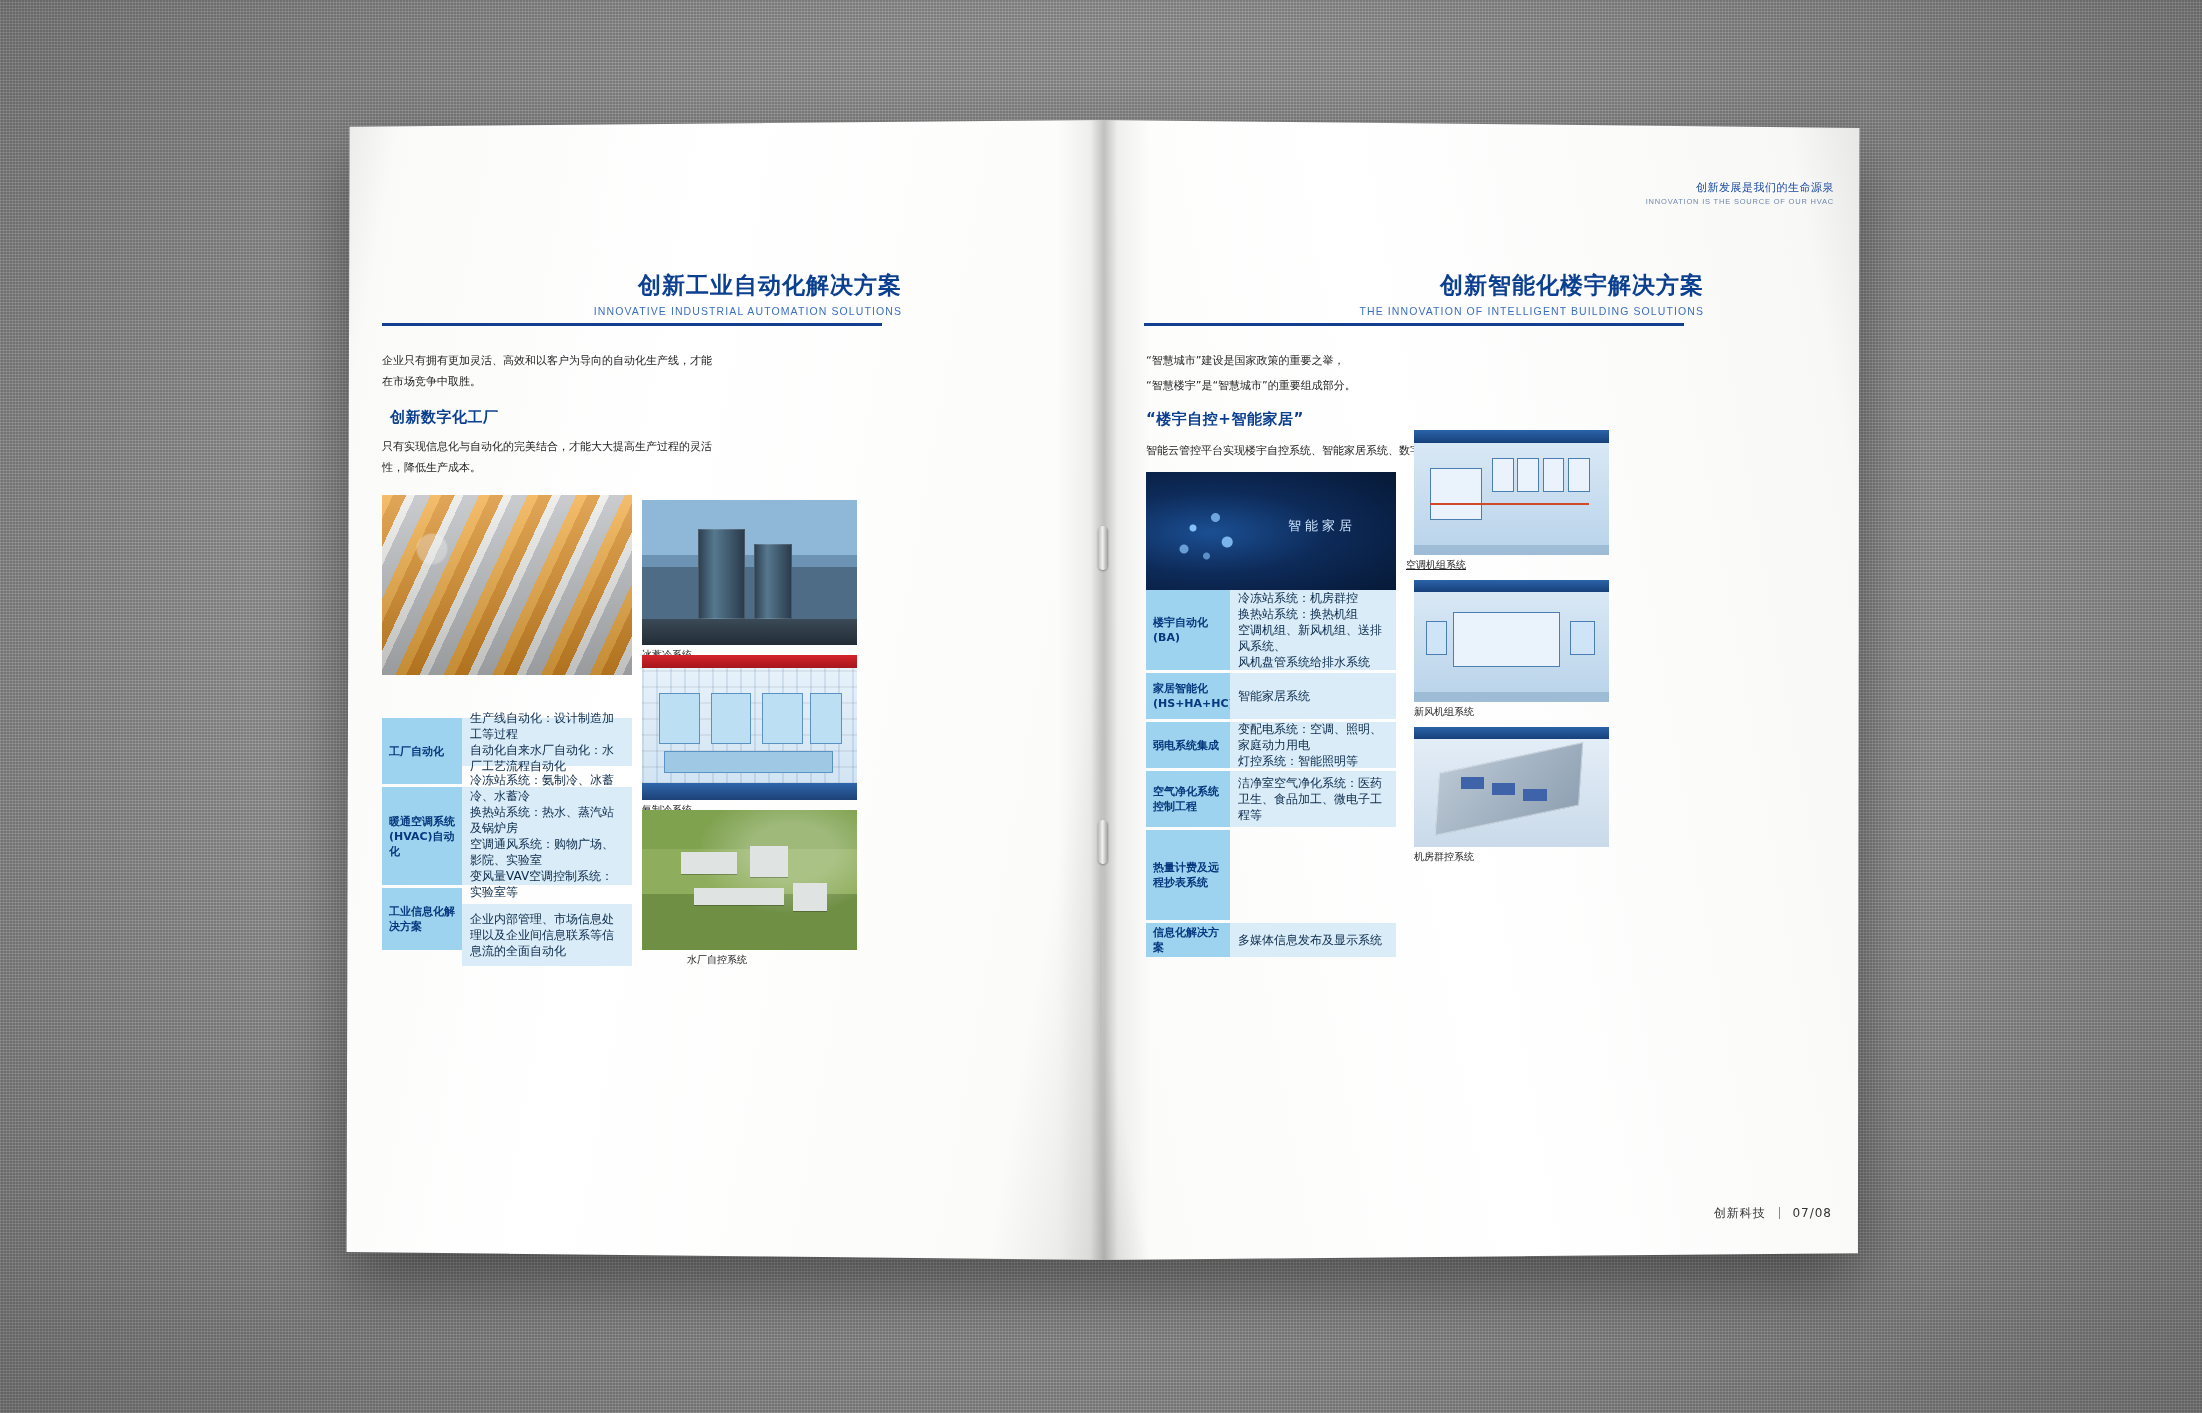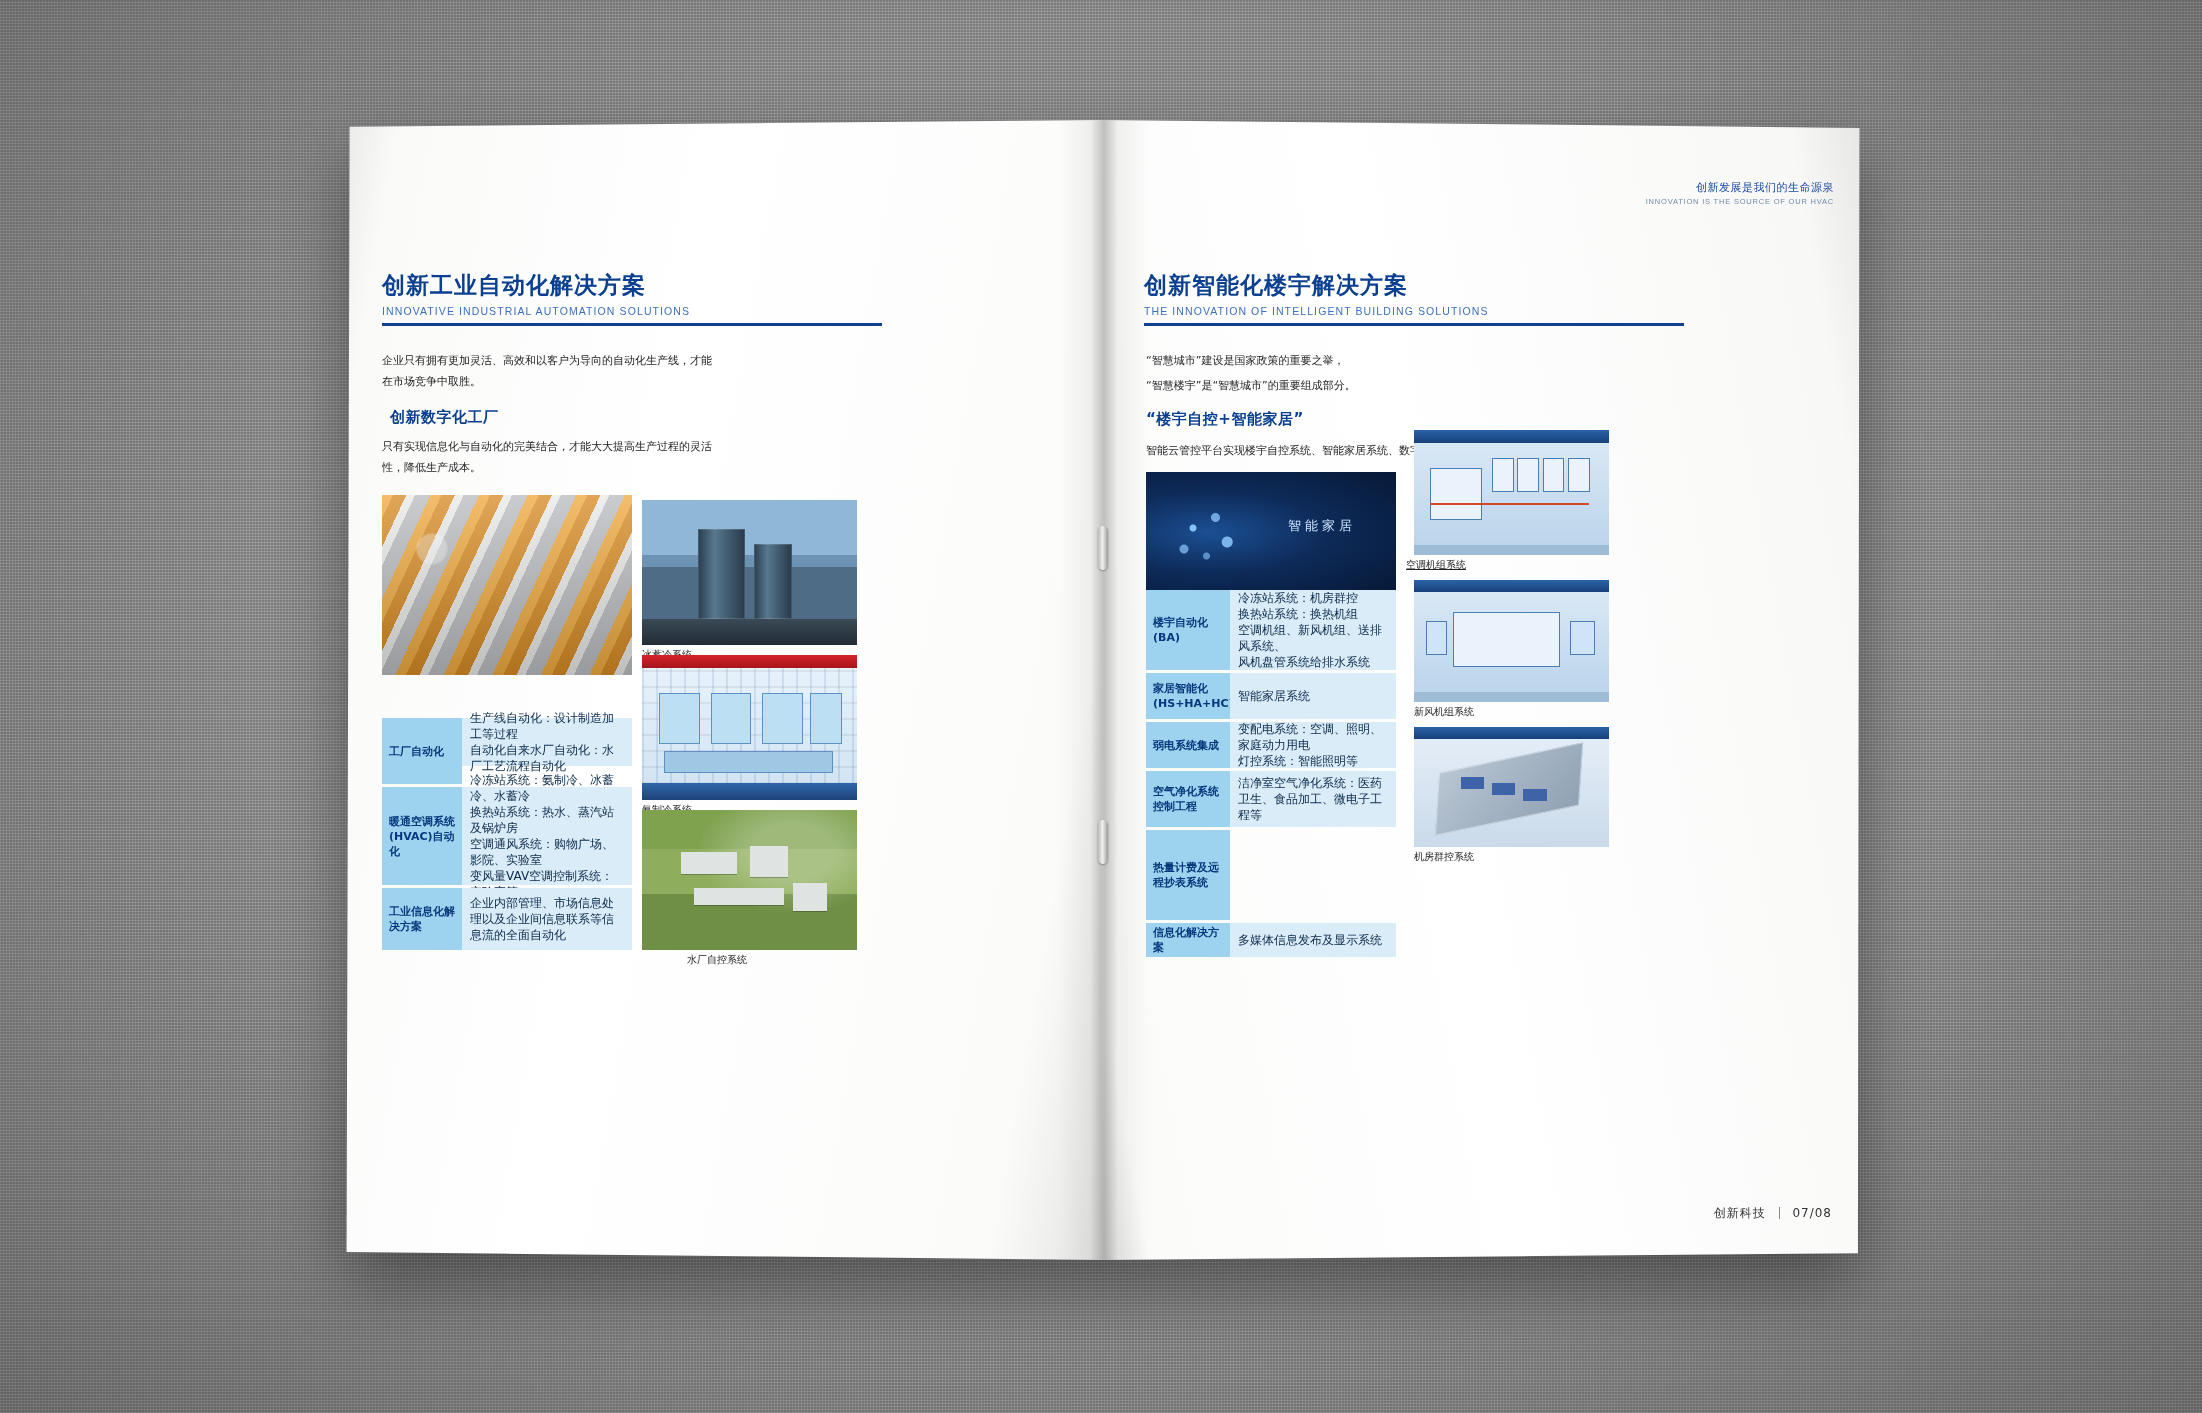--- a/index.html
+++ b/index.html
@@ -56,21 +56,21 @@
 
   
   .cn{font-family:"DejaVu Sans","Liberation Sans",sans-serif;}
   .h-cn{
     color:#0b3f8f;font-weight:bold;letter-spacing:1px;
   }
   .h-en{
     color:#3b6fbe;letter-spacing:1.1px;text-transform:uppercase;
   }
   .rule{background:#123f90;height:3px;}
-  .title-block{position:absolute;}
+  .title-block{position:absolute;text-align:right;}
   .ltitle{left:40px;top:150px;width:520px;}
   .ltitle .h-cn{font-size:23px;}
   .ltitle .h-en{font-size:10.5px;margin-top:4px;}
   .ltitle .rule{margin-top:6px;width:500px;}
 
   .body-text{color:#222;font-size:11px;line-height:21px;}
   .lpara1{position:absolute;left:40px;top:230px;width:340px;}
   .sub-h{color:#0b3f8f;font-size:15px;font-weight:bold;letter-spacing:.5px;}
   .lsub{position:absolute;left:48px;top:288px;}
   .lpara2{position:absolute;left:40px;top:316px;width:340px;}
@@ -251,21 +251,21 @@
       </div>
       <div class="row">
         <div class="cellA cn" style="width:80px;height:98px;">暖通空调系统(HVAC)自动化</div>
         <div class="cellB cn" style="width:170px;height:98px;white-space:pre-line;">冷冻站系统：氨制冷、冰蓄冷、水蓄冷
 换热站系统：热水、蒸汽站及锅炉房
 空调通风系统：购物广场、影院、实验室
 变风量VAV空调控制系统：实验室等</div>
       </div>
       <div class="row">
         <div class="cellA cn" style="width:80px;height:62px;">工业信息化解决方案</div>
-        <div class="cellB cn" style="width:170px;height:62px;white-space:pre-line;">企业内部管理、市场信息处理以及企业间信息联系等信息流的全面自动化</div>
+        <div class="cellB cn" style="width:170px;height:62px;white-space:pre-line;margin-top:16px;">企业内部管理、市场信息处理以及企业间信息联系等信息流的全面自动化</div>
       </div>
     </div>
   </div>
 
   <div class="page page-right">
 
     <div class="rheader">
       <div class="cnh cn">创新发展是我们的生命源泉</div>
       <div class="enh">INNOVATION IS THE SOURCE OF OUR HVAC</div>
     </div>

